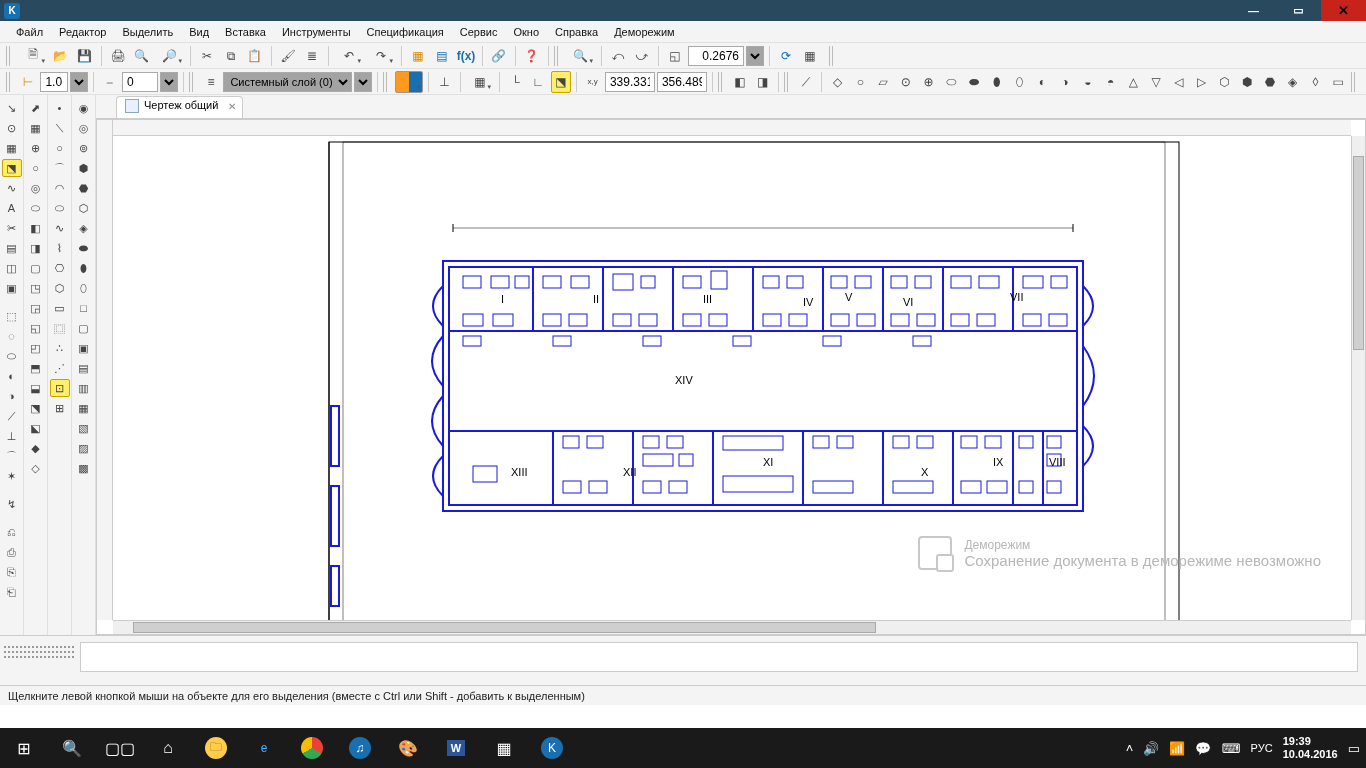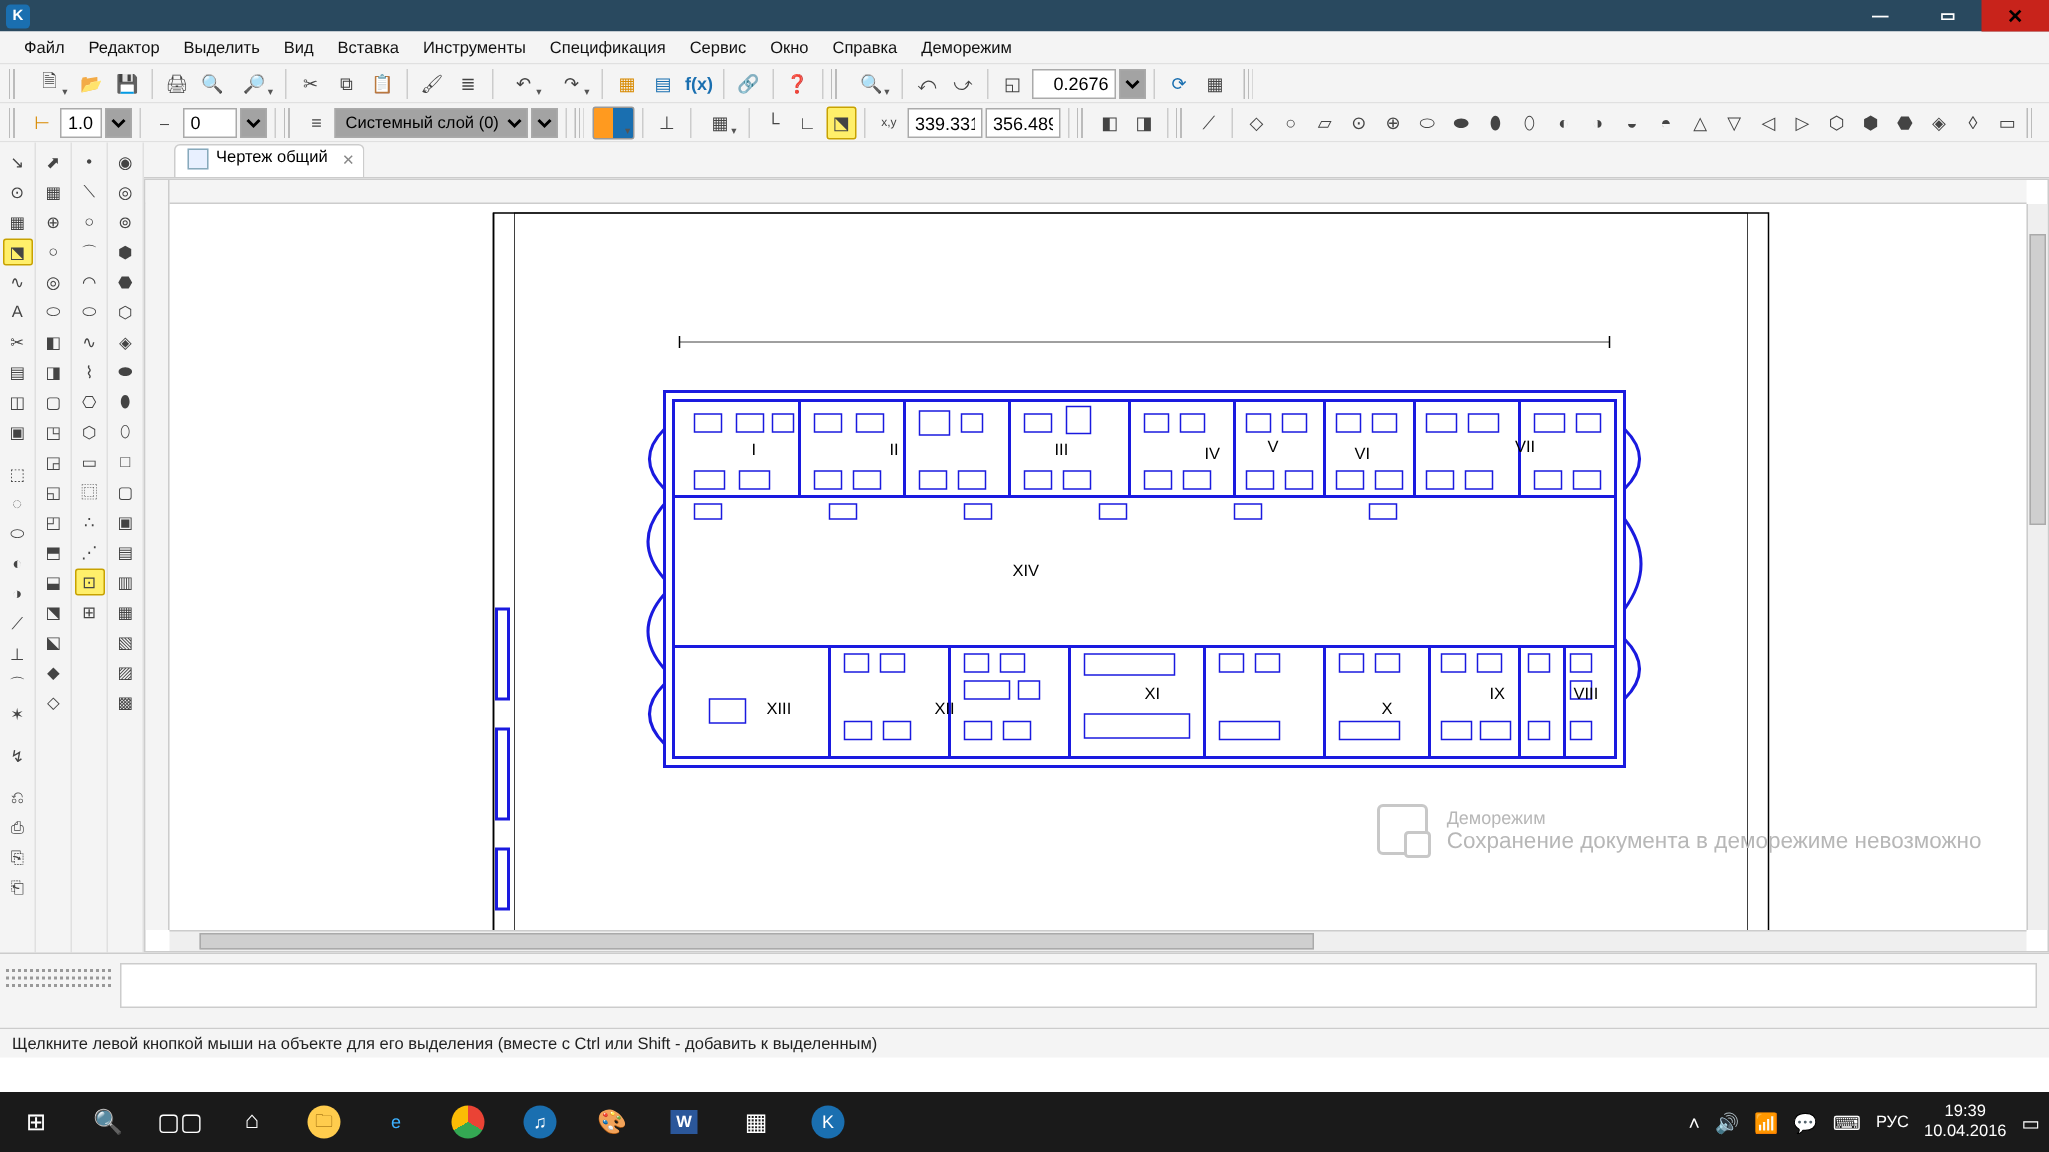--- a/index.html
+++ b/index.html
@@ -69,21 +69,21 @@
 
 
 .statusbar { height: 20px; background: #f4f4f4; border-top: 1px solid #ccc; color: #222; font-size: 11px; display: flex; align-items: center; padding: 0 8px; }
 
 
 .taskbar { position: absolute; left: 0; right: 0; bottom: 0; height: 40px; background: #1a1a1a; display: flex; align-items: center; justify-content: space-between; color: #fff; }
 .taskbar .left { display: flex; align-items: center; height: 100%; }
 .taskbar .tbitem { width: 48px; height: 40px; display: flex; align-items: center; justify-content: center; font-size: 16px; color: #fff; }
 .taskbar .right { display: flex; align-items: center; gap: 10px; padding-right: 6px; font-size: 11px; }
 .taskbar .right .sicon { font-size: 13px; }
-.taskbar .clock { text-align: center; line-height: 1.2; font-size: 11px; }
+.taskbar .clock { text-align: left; line-height: 1.2; font-size: 11px; font-weight: bold; }
 .taskbar .tbitem .circ { width: 22px; height: 22px; border-radius: 50%; display:flex; align-items:center; justify-content:center; font-size:12px;}
 </style>
 </head>
 <body>
 
 <div class="titlebar">
   <div class="left">
     <div class="app-icon">K</div>
   </div>
   <div class="right">

